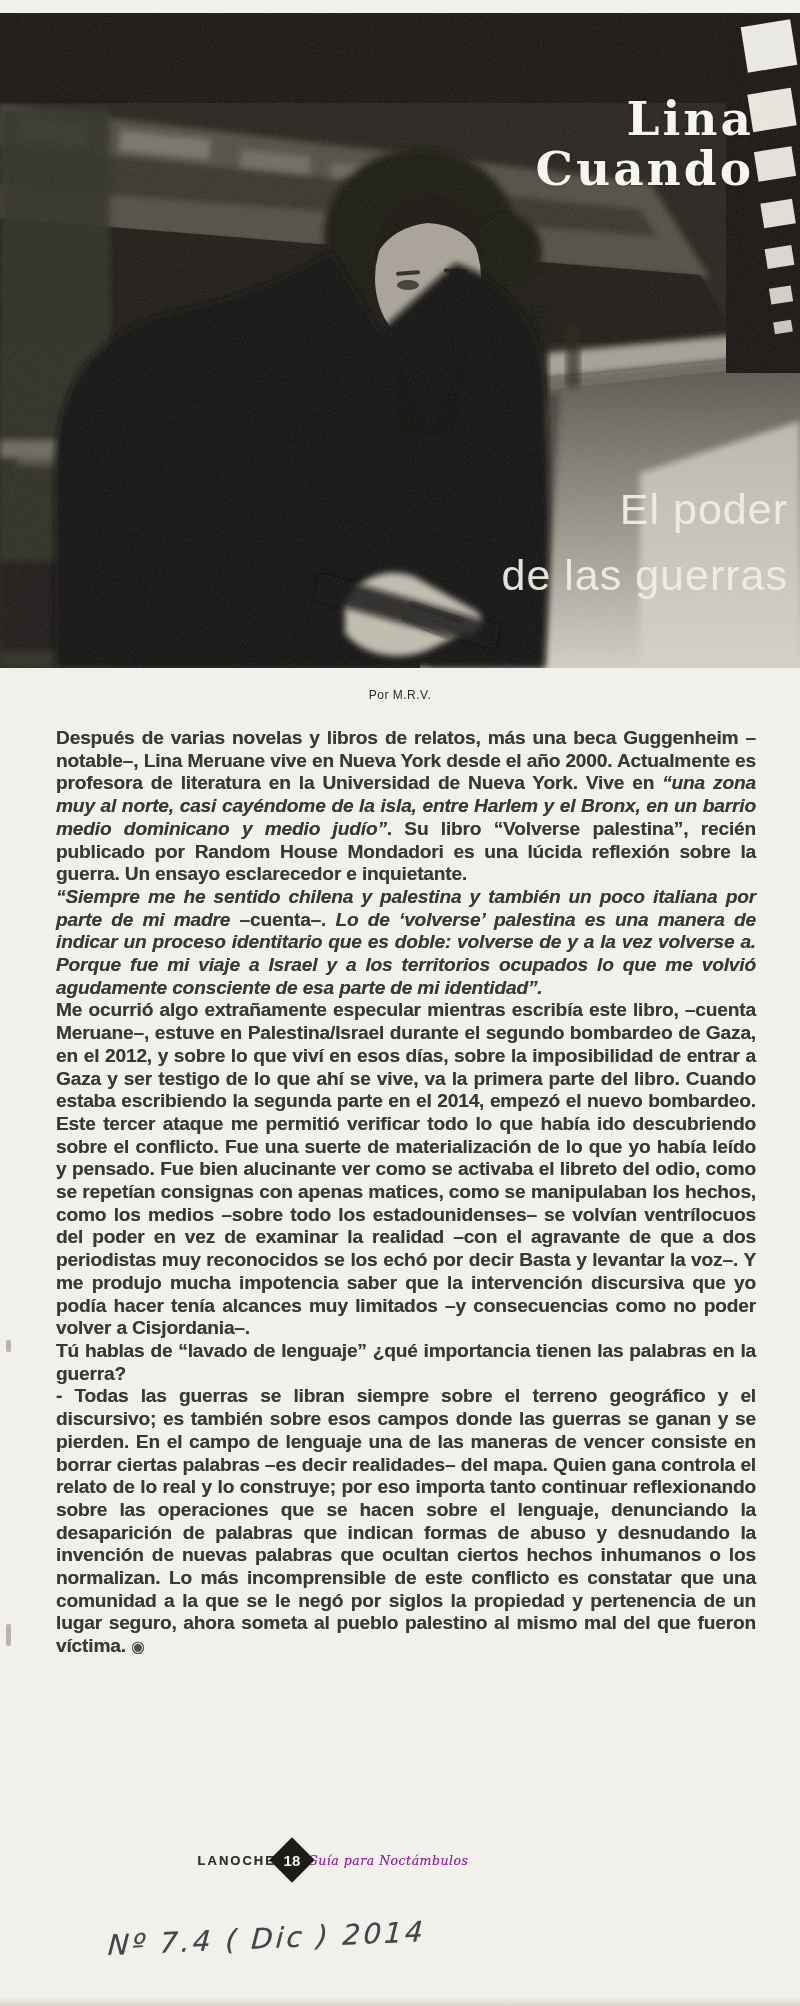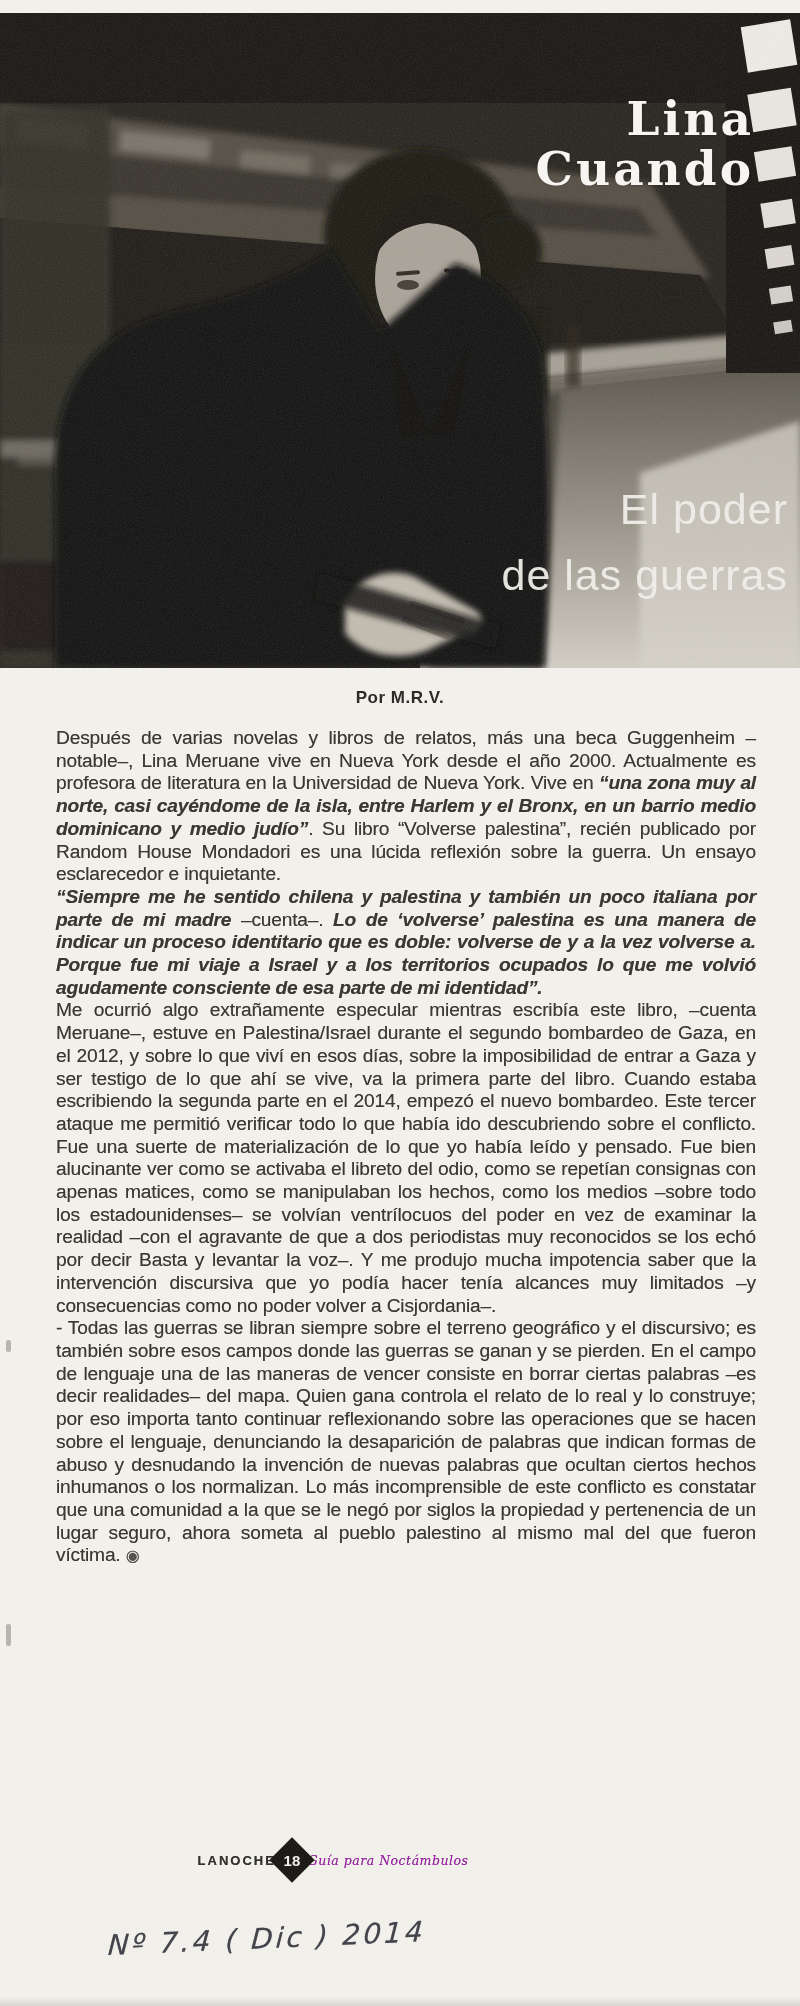--- a/index.html
+++ b/index.html
@@ -19,30 +19,30 @@
   }
   .photo-headline{
     position:absolute;top:463px;right:12px;text-align:right;
     font-family:"Liberation Sans",sans-serif;font-weight:300;
     font-size:43px;line-height:66px;letter-spacing:1px;
     color:rgba(238,237,232,.95);
   }
   
   .byline{
     position:absolute;top:688px;left:0;width:800px;text-align:center;
-    font-weight:700;font-size:17px;letter-spacing:.5px;color:#2d2b28;
+    font-weight:400;font-size:12px;letter-spacing:.5px;color:#2d2b28;
   }
   .article-body{
     position:absolute;top:727px;left:56px;width:700px;
     font-size:19.2px;line-height:22.7px;letter-spacing:-.2px;
     text-align:justify;color:#3a3833;
     text-shadow:0 0 .5px rgba(58,56,51,.55);
   }
   .article-body p{margin:0;}
-  .run-regular{font-weight:400;font-style:normal;}
+  .run-regular{font-weight:700;font-style:normal;}
   .run-bold-italic{font-weight:700;font-style:italic;}
   .run-bold{font-weight:700;font-style:normal;}
   .run-endmark{font-weight:400;font-style:normal;color:#55534e;font-size:16px;}
   
   .footer{
     position:absolute;top:1836px;left:0;width:666px;height:48px;
     display:flex;align-items:center;justify-content:center;gap:0;
   }
   .footer-logo{
     font-weight:700;font-size:13px;letter-spacing:2px;color:#33322e;
@@ -175,20 +175,21 @@
       <div>de las guerras</div>
     </div>
   </div>
 
   <div class="byline">Por M.R.V.</div>
 
   <div class="article-body">
       <p><span class="run-regular">Después de varias novelas y libros de relatos, más una beca Guggenheim –notable–, Lina Meruane vive en Nueva York desde el año 2000. Actualmente es profesora de literatura en la Universidad de Nueva York. Vive en </span><span class="run-bold-italic">“una zona muy al norte, casi cayéndome de la isla, entre Harlem y el Bronx, en un barrio medio dominicano y medio judío”</span><span class="run-regular">. Su libro “Volverse palestina”, recién publicado por Random House Mondadori es una lúcida reflexión sobre la guerra. Un ensayo esclarecedor e inquietante.</span></p>
       <p><span class="run-bold-italic">“Siempre me he sentido chilena y palestina y también un poco italiana por parte de mi madre </span><span class="run-regular">–cuenta–. </span><span class="run-bold-italic">Lo de ‘volverse’ palestina es una manera de indicar un proceso identitario que es doble: volverse de y a la vez volverse a. Porque fue mi viaje a Israel y a los territorios ocupados lo que me volvió agudamente consciente de esa parte de mi identidad”.</span></p>
       <p><span class="run-regular">Me ocurrió algo extrañamente especular mientras escribía este libro, –cuenta Meruane–, estuve en Palestina/Israel durante el segundo bombardeo de Gaza, en el 2012, y sobre lo que viví en esos días, sobre la imposibilidad de entrar a Gaza y ser testigo de lo que ahí se vive, va la primera parte del libro. Cuando estaba escribiendo la segunda parte en el 2014, empezó el nuevo bombardeo. Este tercer ataque me permitió verificar todo lo que había ido descubriendo sobre el conflicto. Fue una suerte de materialización de lo que yo había leído y pensado. Fue bien alucinante ver como se activaba el libreto del odio, como se repetían consignas con apenas matices, como se manipulaban los hechos, como los medios –sobre todo los estadounidenses– se volvían ventrílocuos del poder en vez de examinar la realidad –con el agravante de que a dos periodistas muy reconocidos se los echó por decir Basta y levantar la voz–. Y me produjo mucha impotencia saber que la intervención discursiva que yo podía hacer tenía alcances muy limitados –y consecuencias como no poder volver a Cisjordania–.</span></p>
+      <p><span class="run-bold">Tú hablas de “lavado de lenguaje” ¿qué importancia tienen las palabras en la guerra?</span></p>
       <p><span class="run-regular">- Todas las guerras se libran siempre sobre el terreno geográfico y el discursivo; es también sobre esos campos donde las guerras se ganan y se pierden. En el campo de lenguaje una de las maneras de vencer consiste en borrar ciertas palabras –es decir realidades– del mapa. Quien gana controla el relato de lo real y lo construye; por eso importa tanto continuar reflexionando sobre las operaciones que se hacen sobre el lenguaje, denunciando la desaparición de palabras que indican formas de abuso y desnudando la invención de nuevas palabras que ocultan ciertos hechos inhumanos o los normalizan. Lo más incomprensible de este conflicto es constatar que una comunidad a la que se le negó por siglos la propiedad y pertenencia de un lugar seguro, ahora someta al pueblo palestino al mismo mal del que fueron víctima. </span><span class="run-endmark">◉</span></p>
     </div>
 
   <div class="footer">
     <span class="footer-logo">LANOCHE</span>
     <span class="page-diamond">
       <span>18</span>
     </span>
     <span class="footer-tagline">Guía para Noctámbulos</span>
   </div>

